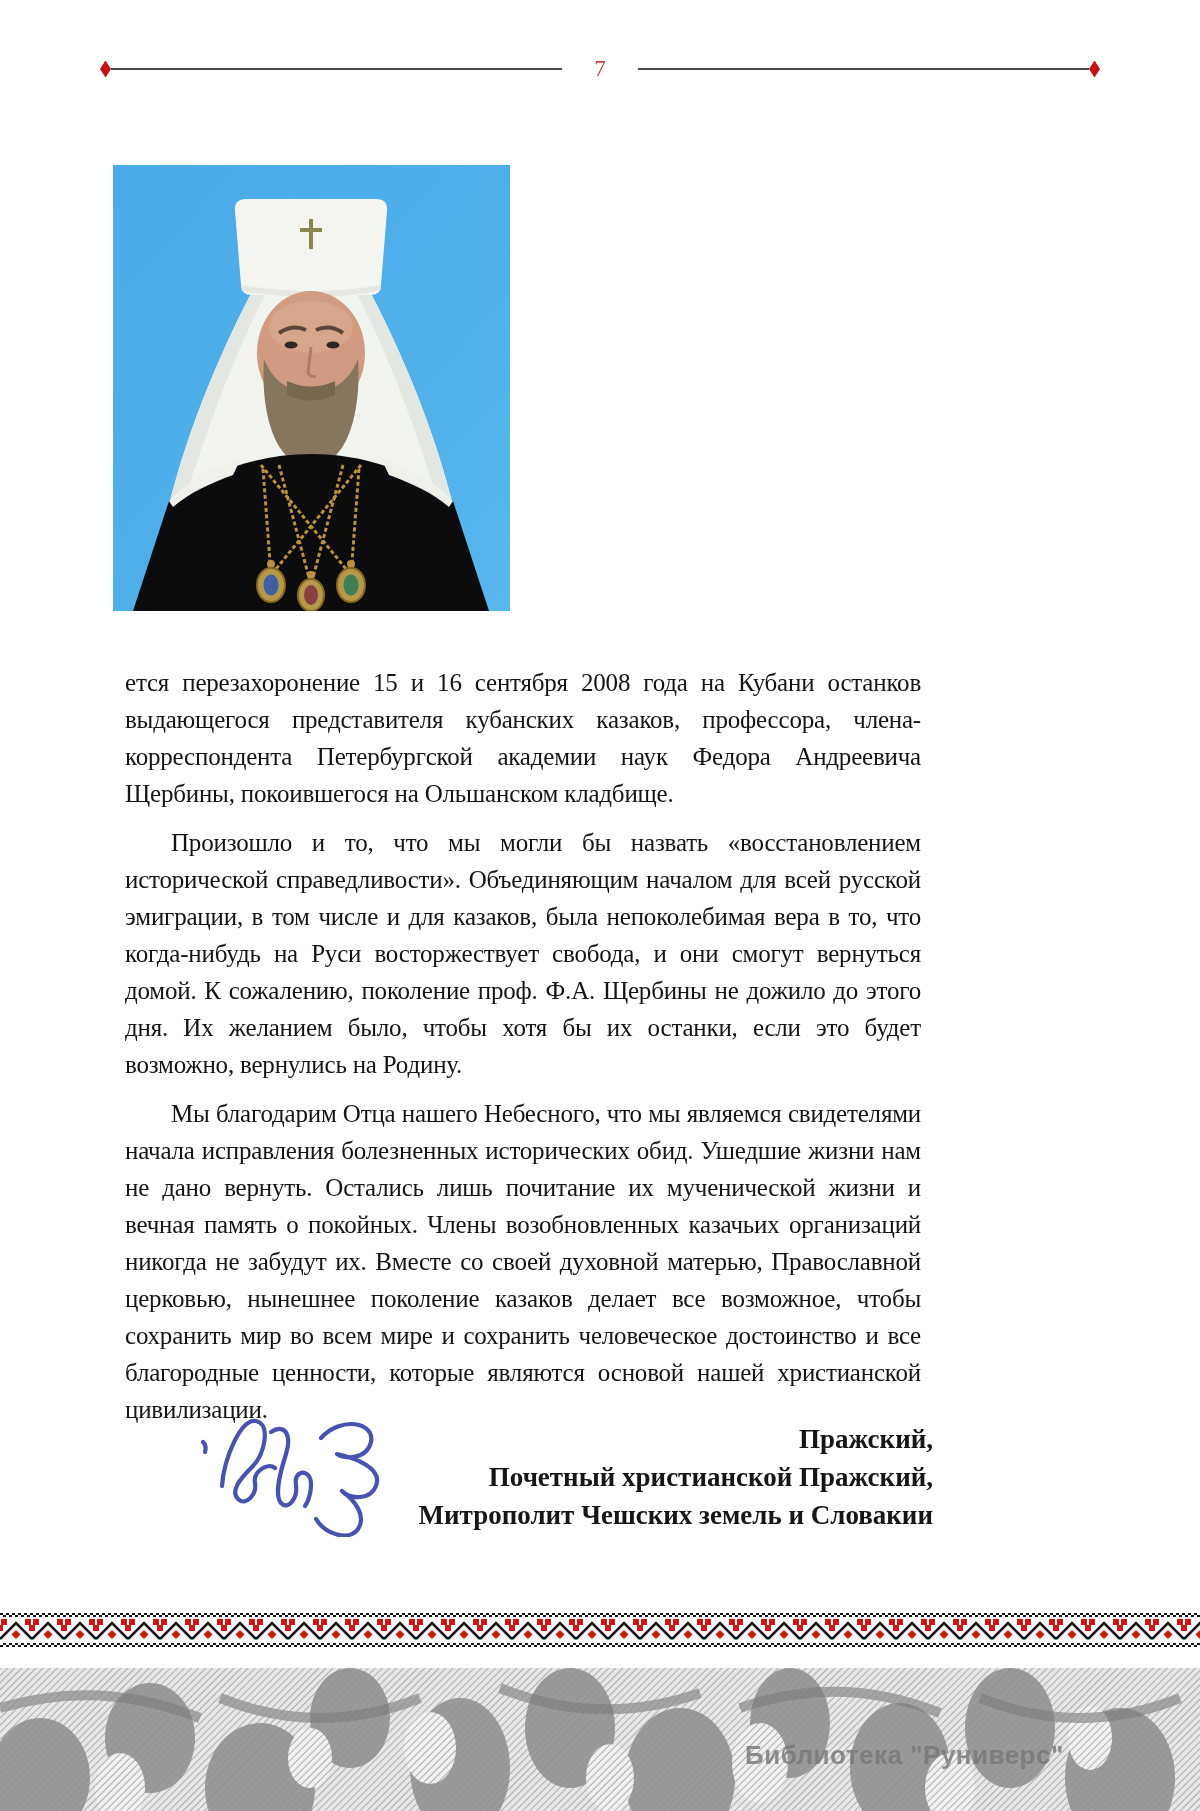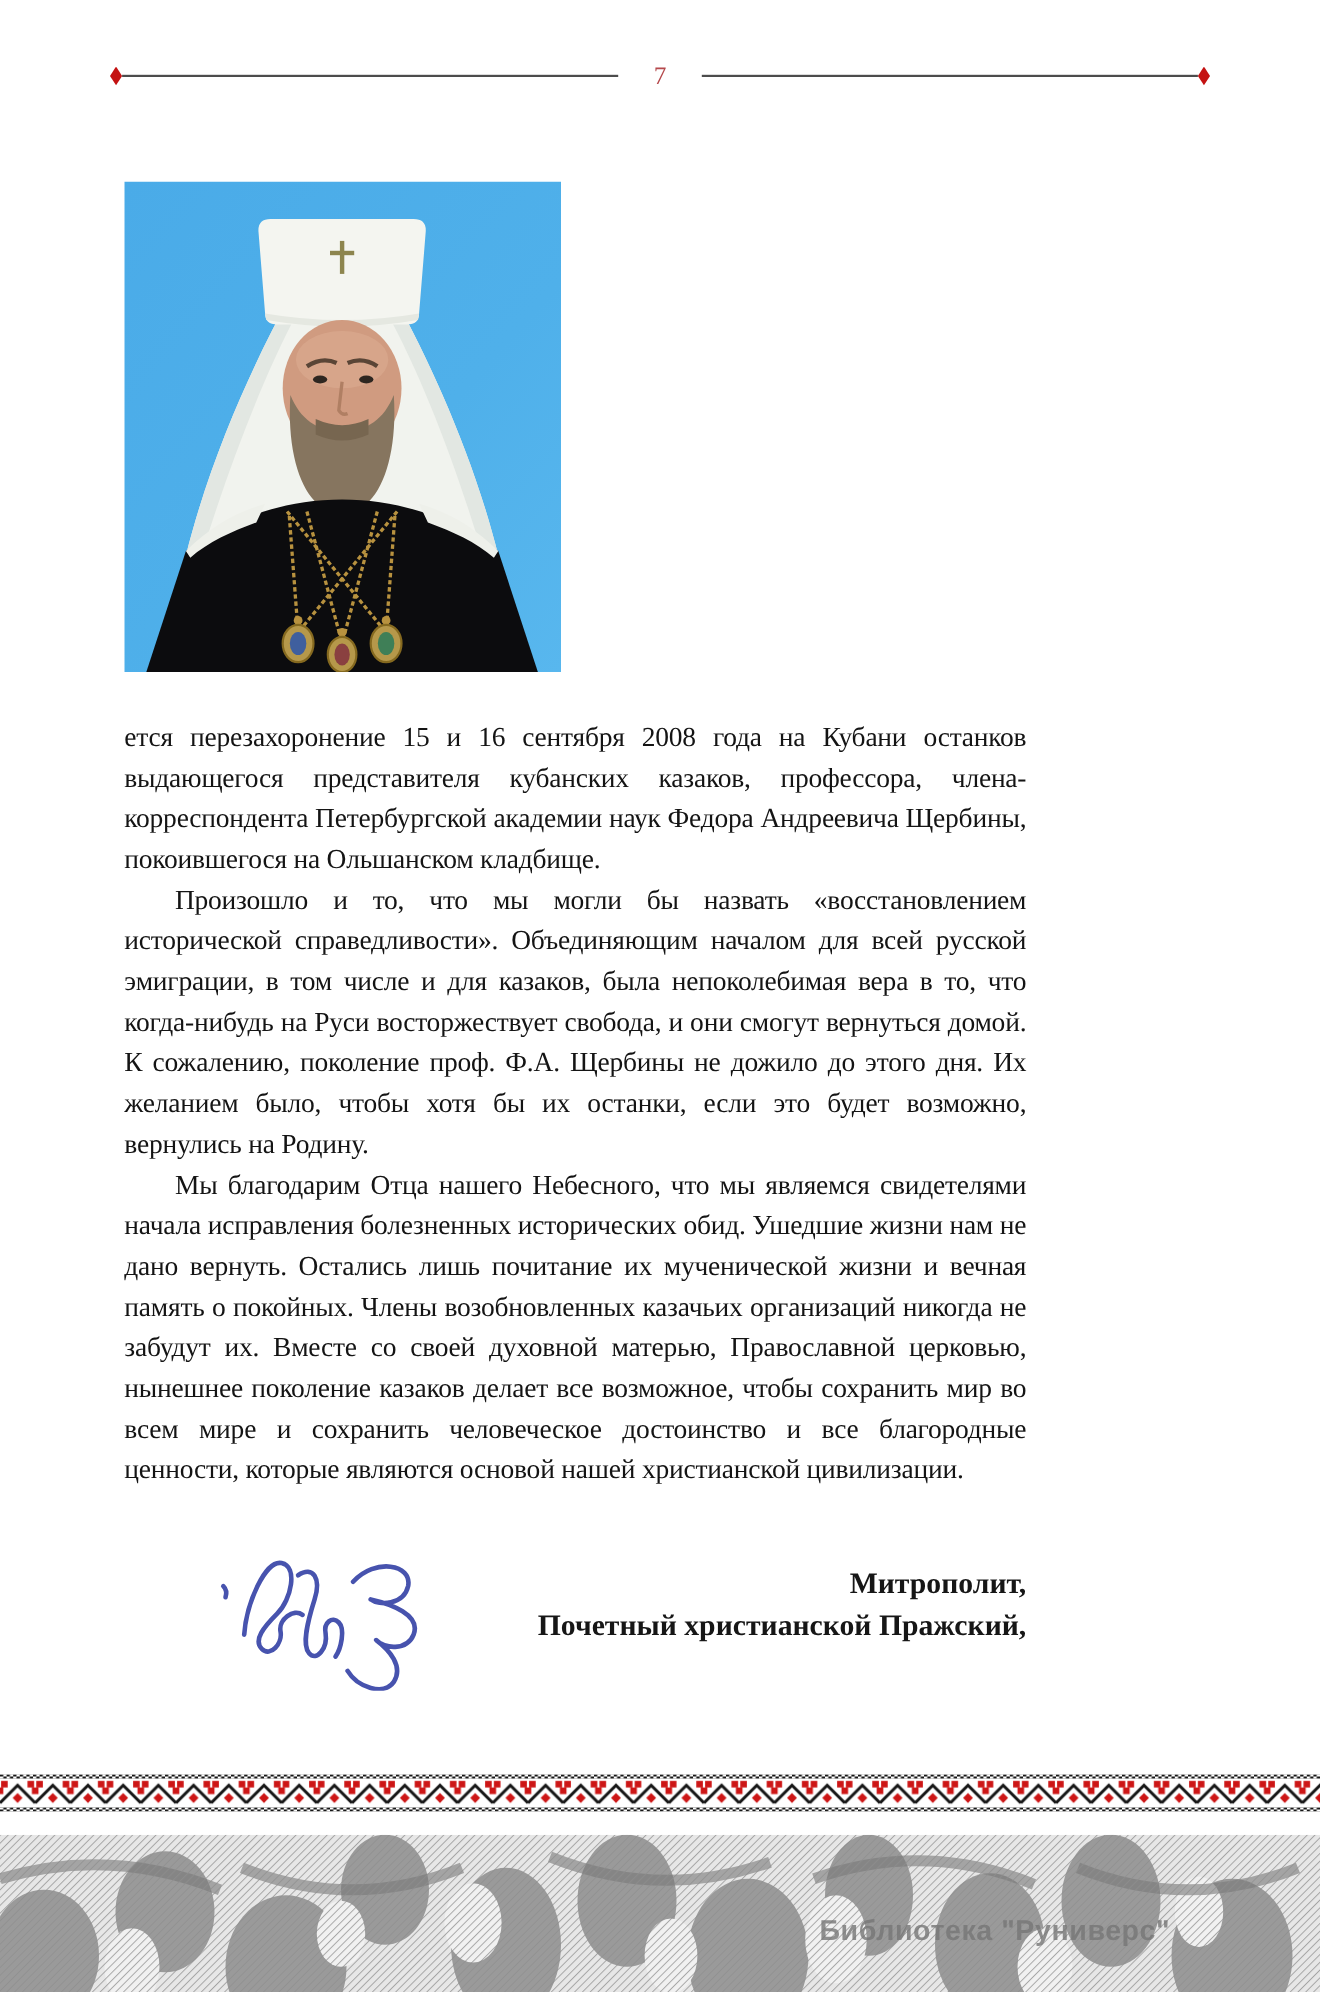--- a/index.html
+++ b/index.html
@@ -24,21 +24,21 @@
   }
   
   .photo { position:absolute; left:113px; top:165px; width:397px; height:446px; }
   .photo svg { display:block; width:100%; height:100%; }
   
   .body-text {
     position:absolute; left:113px; top:652px; width:820px;
     font-size:25px; line-height:37px; text-align:justify;
     letter-spacing:-0.2px;
   }
-  .para { margin:0; }
+  .para { margin:12px; }
   .para.indent { text-indent:46px; }
   
   .signature { position:absolute; left:195px; top:1402px; width:210px; height:135px; }
   .signature svg { display:block; width:100%; height:100%; }
   
   .attribution {
     position:absolute; right:267px; top:1420px; width:660px;
     text-align:right; font-weight:bold; font-size:27px; line-height:38px;
     color:#161616;
   }
@@ -143,22 +143,23 @@
       <g stroke="#4753ae" stroke-width="4.2" fill="none" stroke-linecap="round" stroke-linejoin="round">
         <path d="M8,40 q4,4 2,10"></path>
         <path d="M27,84 C29,56 46,16 61,19 C76,22 70,52 57,65 C45,77 35,89 43,97 C51,105 62,92 60,81 C58,70 72,60 80,66"></path>
         <path d="M76,30 C90,21 97,33 91,52 C85,71 79,93 86,101 C93,109 103,96 101,83 C99,73 107,67 113,73 C119,79 115,97 110,104"></path>
         <path d="M126,36 C146,14 180,20 176,40 C172,57 150,58 142,52 C160,56 188,66 181,84 C175,99 154,97 147,89 C159,98 172,113 163,127 C154,140 130,132 121,117"></path>
       </g>
     </svg>
   </div>
 
   <div class="attribution">
-      <div class="attr-line">Митрополит,</div>
+      <div class="attr-line">Пражский,</div>
       <div class="attr-line">Почетный христианской Пражский,</div>
+      <div class="attr-line">Митрополит Чешских земель и Словакии</div>
     </div>
 
   <div class="ornament">
     <svg width="1200" height="34">
       <defs>
         <pattern id="bord" width="6" height="4" patternUnits="userSpaceOnUse">
           <rect x="0" y="0" width="3" height="2" fill="#161616"></rect>
           <rect x="3" y="2" width="3" height="2" fill="#161616"></rect>
         </pattern>
         <pattern id="orn" width="32" height="24" patternUnits="userSpaceOnUse">

